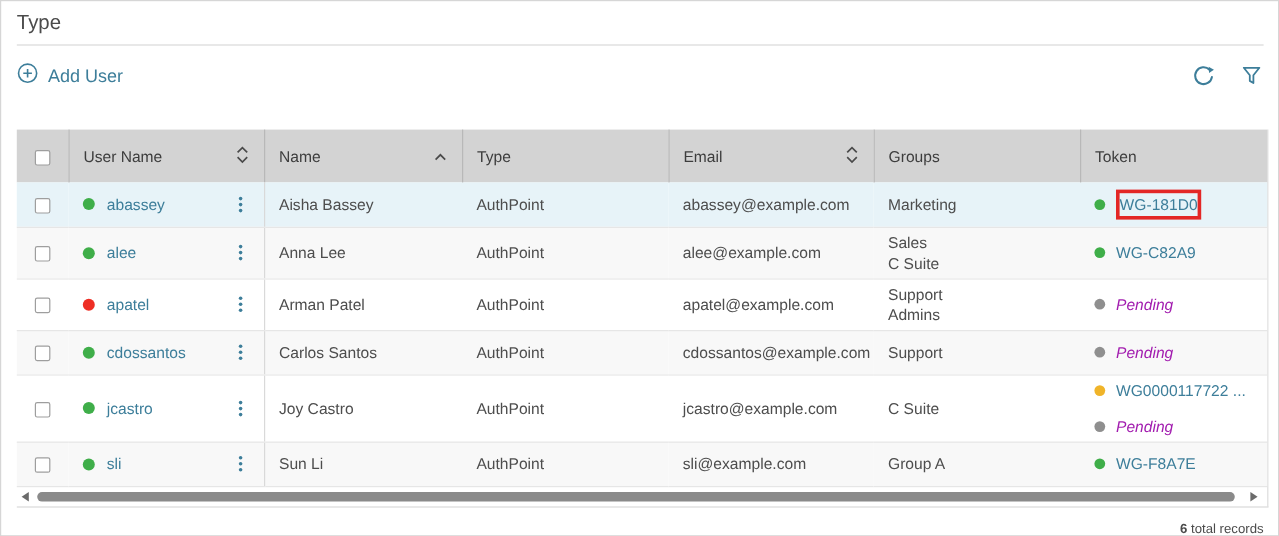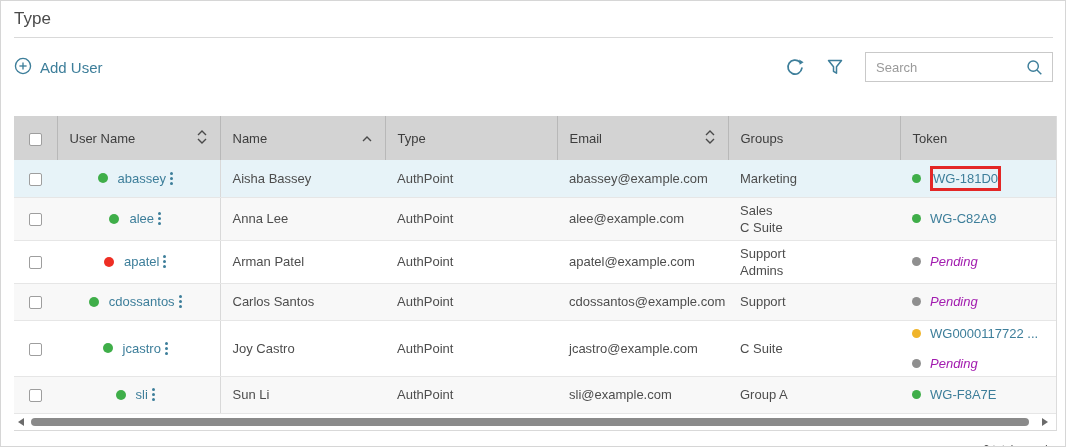--- a/index.html
+++ b/index.html
@@ -99,21 +99,21 @@
     background: #fff;
     cursor: pointer;
     vertical-align: middle;
   }
   .dot { width: 10px; height: 10px; border-radius: 50%; display: inline-block; flex: 0 0 auto; }
   .dot-sm { width: 9px; height: 9px; }
   .dg { background: #3fae49; }
   .dr { background: #ee2e24; }
   .dy { background: #f0b429; }
   .dx { background: #8f8f8f; }
-  .user-cell { display: flex; align-items: center; justify-content: center; padding-right: 2px; }
+  .user-cell { display: flex; align-items: center; justify-content: space-between; padding-right: 2px; }
   .user-left { display: flex; align-items: center; gap: 10px; }
   a.link { color: #3d7e9a; text-decoration: none; cursor: pointer; }
   .kebab { display: flex; flex-direction: column; gap: 2px; align-items: center; cursor: pointer; padding: 2px 4px; }
   .kebab i { width: 3px; height: 3px; border-radius: 50%; background: #3d7e9a; display: block; }
   .groups-cell div { line-height: 17px; }
   .token-line { display: flex; align-items: center; gap: 9px; line-height: 17px; }
   .token-col { display: flex; flex-direction: column; gap: 13px; }
   .pending { font-style: italic; color: #a21caf; }
   .red-box { display: inline-block; border: 3px solid #e32726; padding: 1px 0; margin: -5px 0; }
   
@@ -150,29 +150,20 @@
       <svg width="20" height="20" viewBox="0 0 20 20">
           <path d="M14.9 5.1 A7 7 0 1 0 16.9 11.2" fill="none" stroke="#3d7e9a" stroke-width="1.7" stroke-linecap="round"></path>
           <polygon points="14.2,2.6 18.6,5.2 14.6,7.8" fill="#3d7e9a"></polygon>
         </svg>
     </span>
     <span class="icon-btn">
       <svg width="20" height="20" viewBox="0 0 20 20">
           <path d="M3.5 3.5 h13 l-5 6.2 v6.5 l-3 -1.8 v-4.7 z" fill="none" stroke="#3d7e9a" stroke-width="1.5" stroke-linejoin="round"></path>
         </svg>
     </span>
-    <div class="searchbox">
-      <input type="text" placeholder="Search" style="">
-      <span class="mag">
-        <svg width="18" height="18" viewBox="0 0 20 20">
-            <circle cx="8" cy="8" r="5.7" fill="none" stroke="#3d7e9a" stroke-width="1.6"></circle>
-            <line x1="12.2" y1="12.2" x2="17" y2="17" stroke="#3d7e9a" stroke-width="1.6"></line>
-          </svg>
-      </span>
-    </div>
   </div>
 </div>
 
 <div class="table-wrap">
 <table>
   <colgroup>
     <col style="width:43px">
         <col style="width:163px">
         <col style="width:165px">
         <col style="width:172px">

